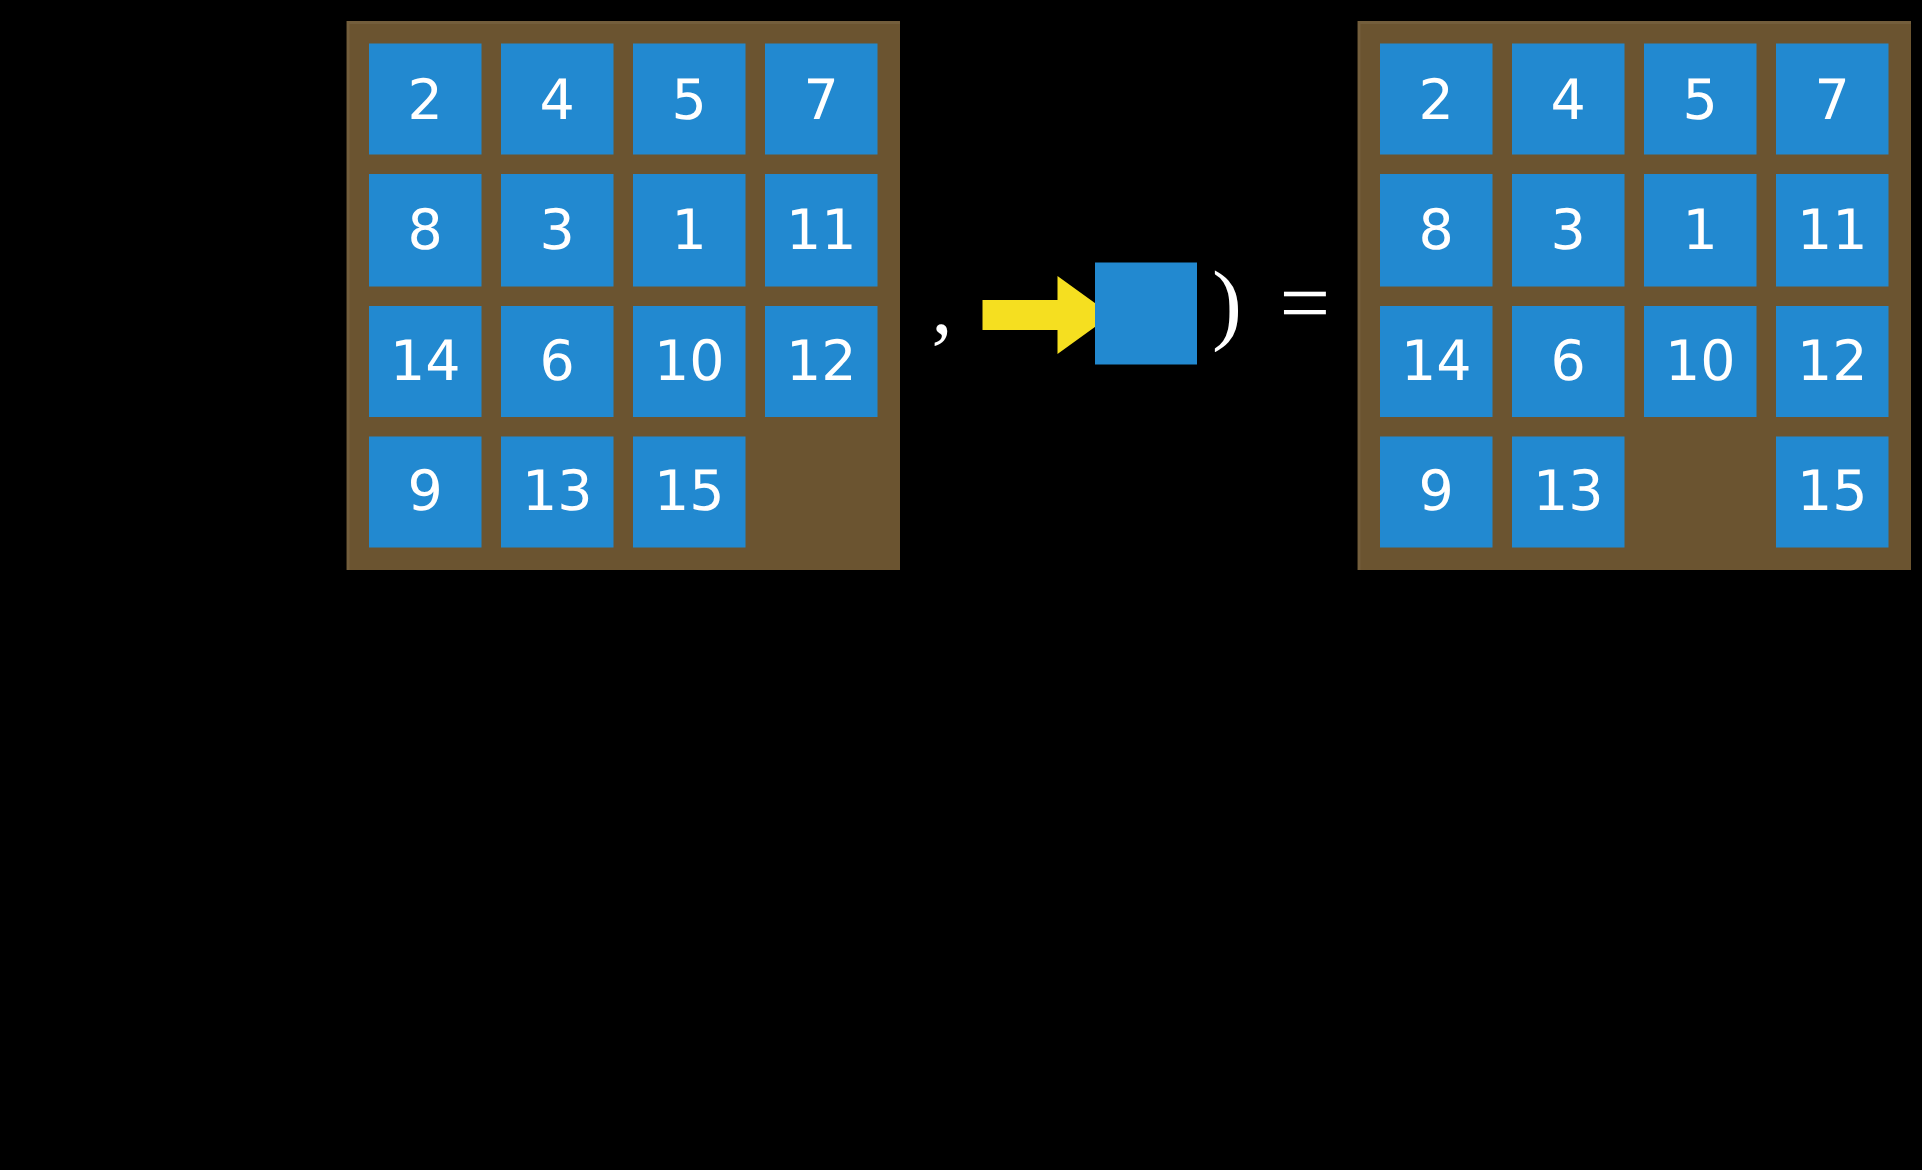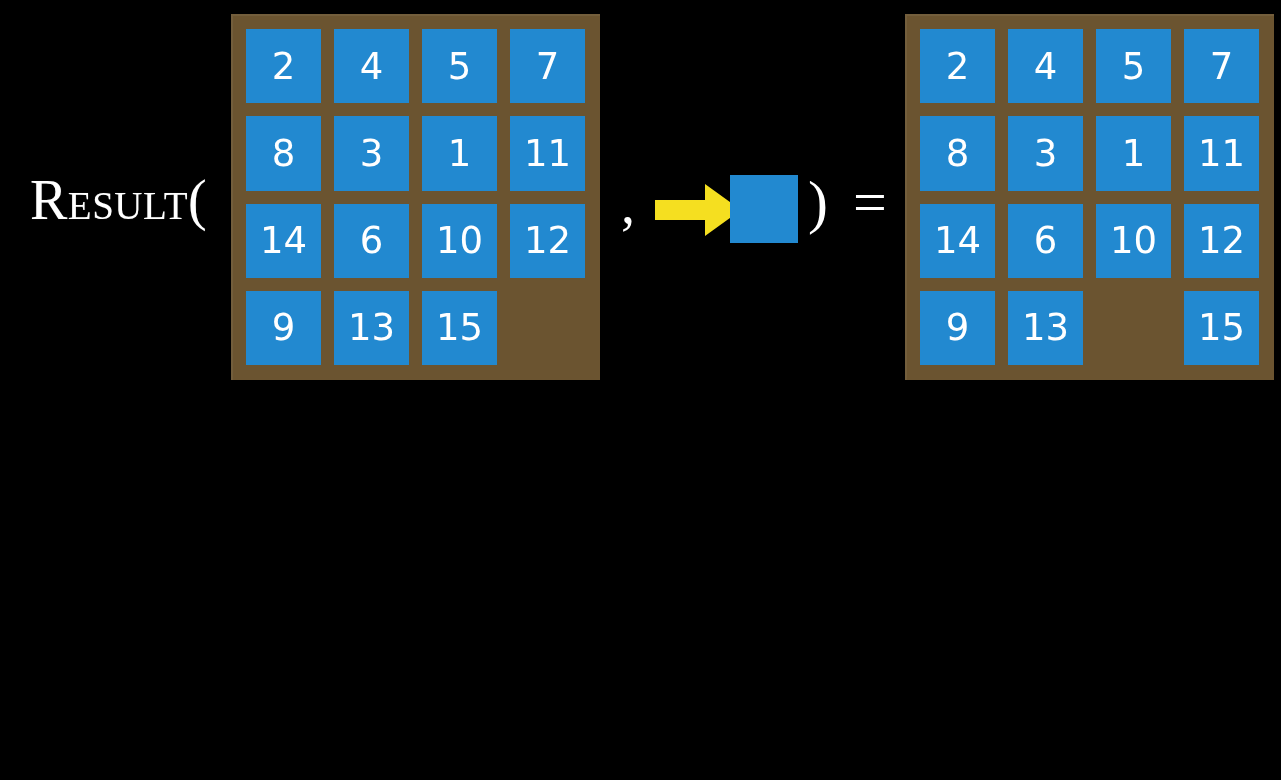--- a/index.html
+++ b/index.html
@@ -117,21 +117,20 @@
 
   .arrow-shape { fill: #F5DF20; }
 </style>
 </head>
 <body>
 
 <div class="stage">
 
   <div class="eq-row row-1">
 
-    <div class="result-label">Result(</div>
 
     <div class="board board-tl">
       <div class="tile">2</div>
       <div class="tile">4</div>
       <div class="tile">5</div>
       <div class="tile">7</div>
 
       <div class="tile">8</div>
       <div class="tile">3</div>
       <div class="tile">1</div>

